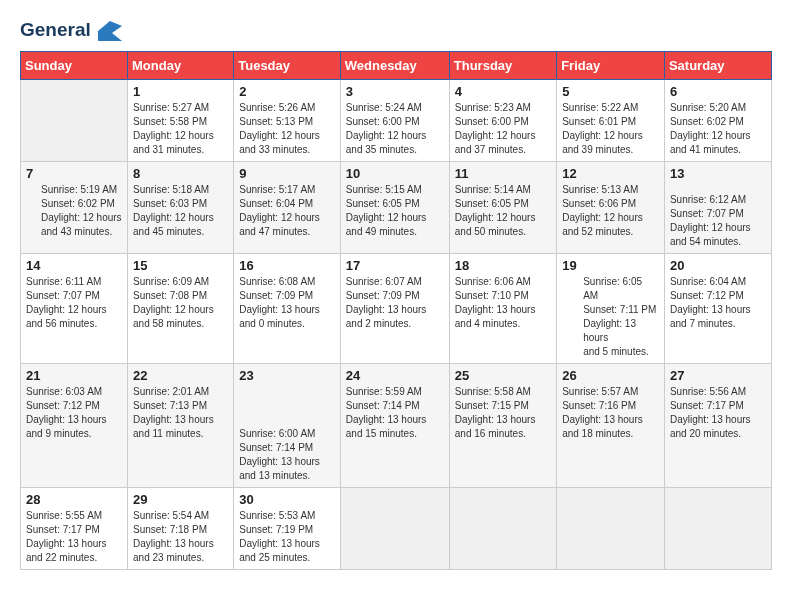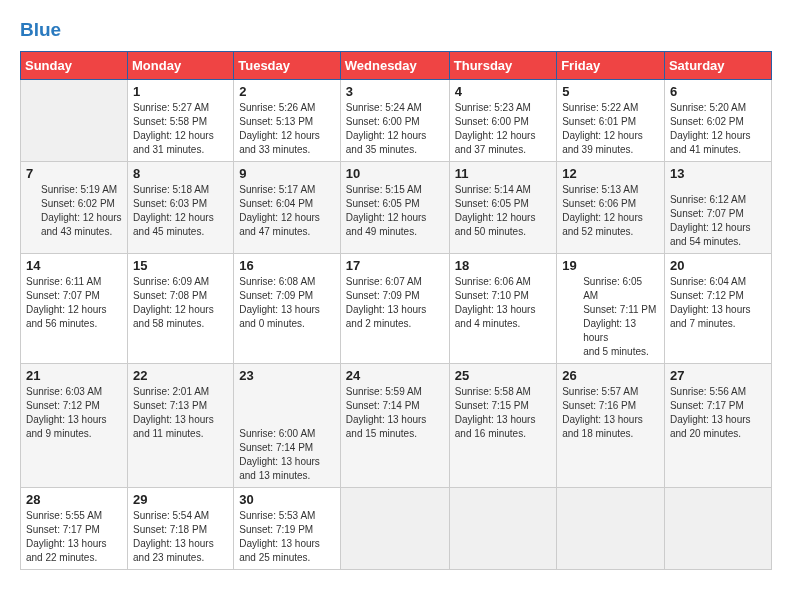--- a/index.html
+++ b/index.html
@@ -77,21 +77,26 @@
       height: 20px;
       margin-left: 2px;
     }
   </style>
 </head>
 <body>
 
 <div class="header">
   <div class="logo-wrapper">
     <div>
-      <div style="font-size:19px;font-weight:bold;color:#2a7abf;line-height:1.1;">Blue</div>
+      <div style="font-size:19px;font-weight:bold;line-height:1.1;">
+        <span style="color:#1a3a5c;">General</span>
+        <svg class="logo-bird" viewBox="0 0 24 20" style="display:inline-block;vertical-align:middle;">
+          <polygon points="0,10 12,0 24,5 14,12 24,20 0,20" fill="#2a7abf"></polygon>
+        </svg>
+      </div>
     </div>
   </div>
   <div class="title-block">
     <div class="month-title"></div>
     <div class="location"></div>
   </div>
 </div>
 
 <table class="calendar">
   <thead>

